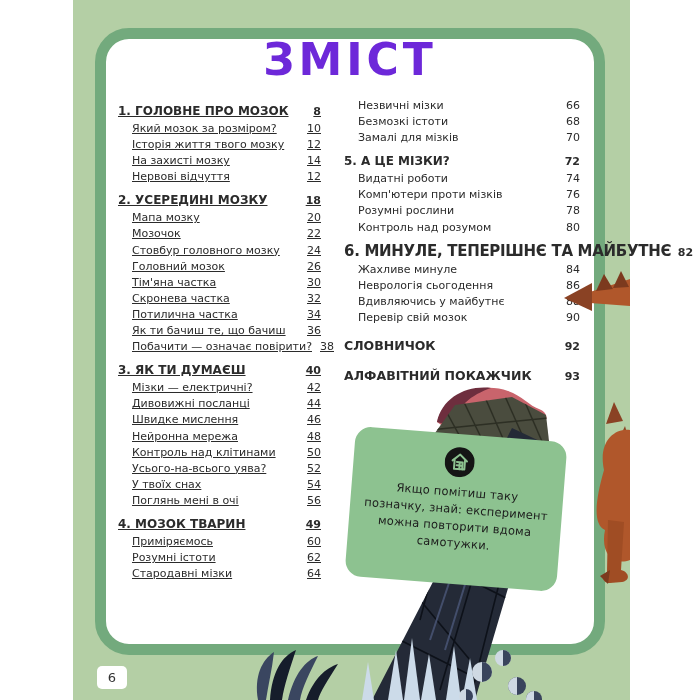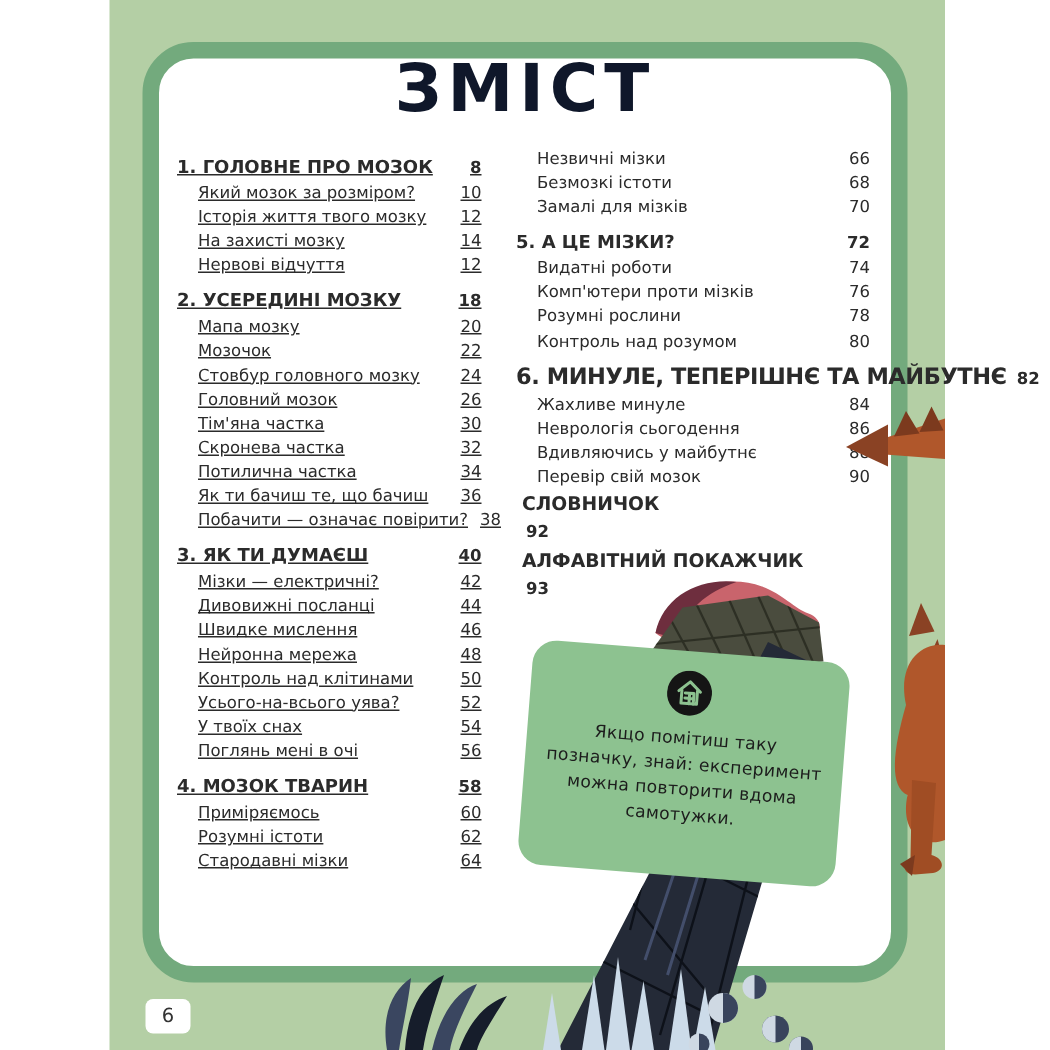--- a/index.html
+++ b/index.html
@@ -15,34 +15,34 @@
     background:#b4cfa5;z-index:1;
   }
   
   .panel{
     position:absolute;left:95px;top:28px;width:510px;height:627px;
     background:#ffffff;border:11px solid #73aa7d;border-radius:34px;
     box-sizing:border-box;z-index:2;
   }
   .page-title{
     position:absolute;left:95px;top:34px;width:510px;text-align:center;
-    font-size:44px;font-weight:900;letter-spacing:4px;color:#0f172a;
+    font-size:44px;font-weight:900;letter-spacing:4px;color:#6d28d9;
     z-index:3;
   }
   
   .toc-col{position:absolute;top:96px;z-index:3;}
   .toc-left{left:118px;width:203px;text-decoration:underline;}
   .toc-right{left:344px;width:236px;padding-top:2px;}
   .entry{display:flex;align-items:baseline;line-height:16.1px;}
   .entry .lbl{flex:1;white-space:nowrap;overflow:visible;}
   .entry .pg{margin-left:4px;min-width:18px;text-align:right;font-size:11px;}
   .entry.item{font-size:11px;}
   .entry.item .lbl{padding-left:14px;}
   .entry.section{font-weight:bold;font-size:12px;line-height:19px;margin-top:6px;}
-  .entry.top{font-weight:bold;font-size:12.5px;line-height:19px;flex-direction:column;}
+  .entry.top{font-weight:bold;font-size:12.5px;line-height:19px;margin-top:10px;}
   .entry.long .lbl{font-size:15px;letter-spacing:-0.3px;}
   
   .illus{position:absolute;z-index:4;pointer-events:none;}
   #main-illustration{left:230px;top:370px;}
   #dragon-illustration{left:552px;top:262px;}
   
   .note-card{
     position:absolute;left:350px;top:434px;width:212px;height:150px;
     background:#8dc290;border-radius:16px;z-index:5;
     transform:rotate(4.5deg);transform-origin:50% 50%;
@@ -160,21 +160,21 @@
     <div class="entry item">
     <span class="lbl">У твоїх снах</span>
     <span class="pg">54</span>
   </div>
     <div class="entry item">
     <span class="lbl">Поглянь мені в очі</span>
     <span class="pg">56</span>
   </div>
     <div class="entry section">
     <span class="lbl">4. МОЗОК ТВАРИН</span>
-    <span class="pg">58</span>
+    <span class="pg">49</span>
   </div>
     <div class="entry item">
     <span class="lbl">Приміряємось</span>
     <span class="pg">60</span>
   </div>
     <div class="entry item">
     <span class="lbl">Розумні істоти</span>
     <span class="pg">62</span>
   </div>
     <div class="entry item">

